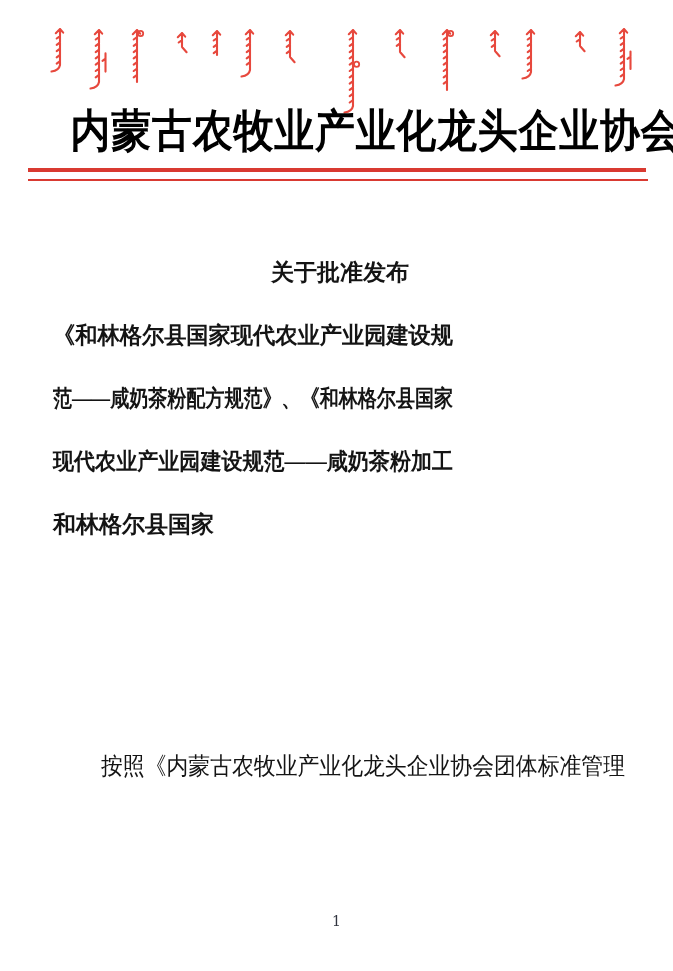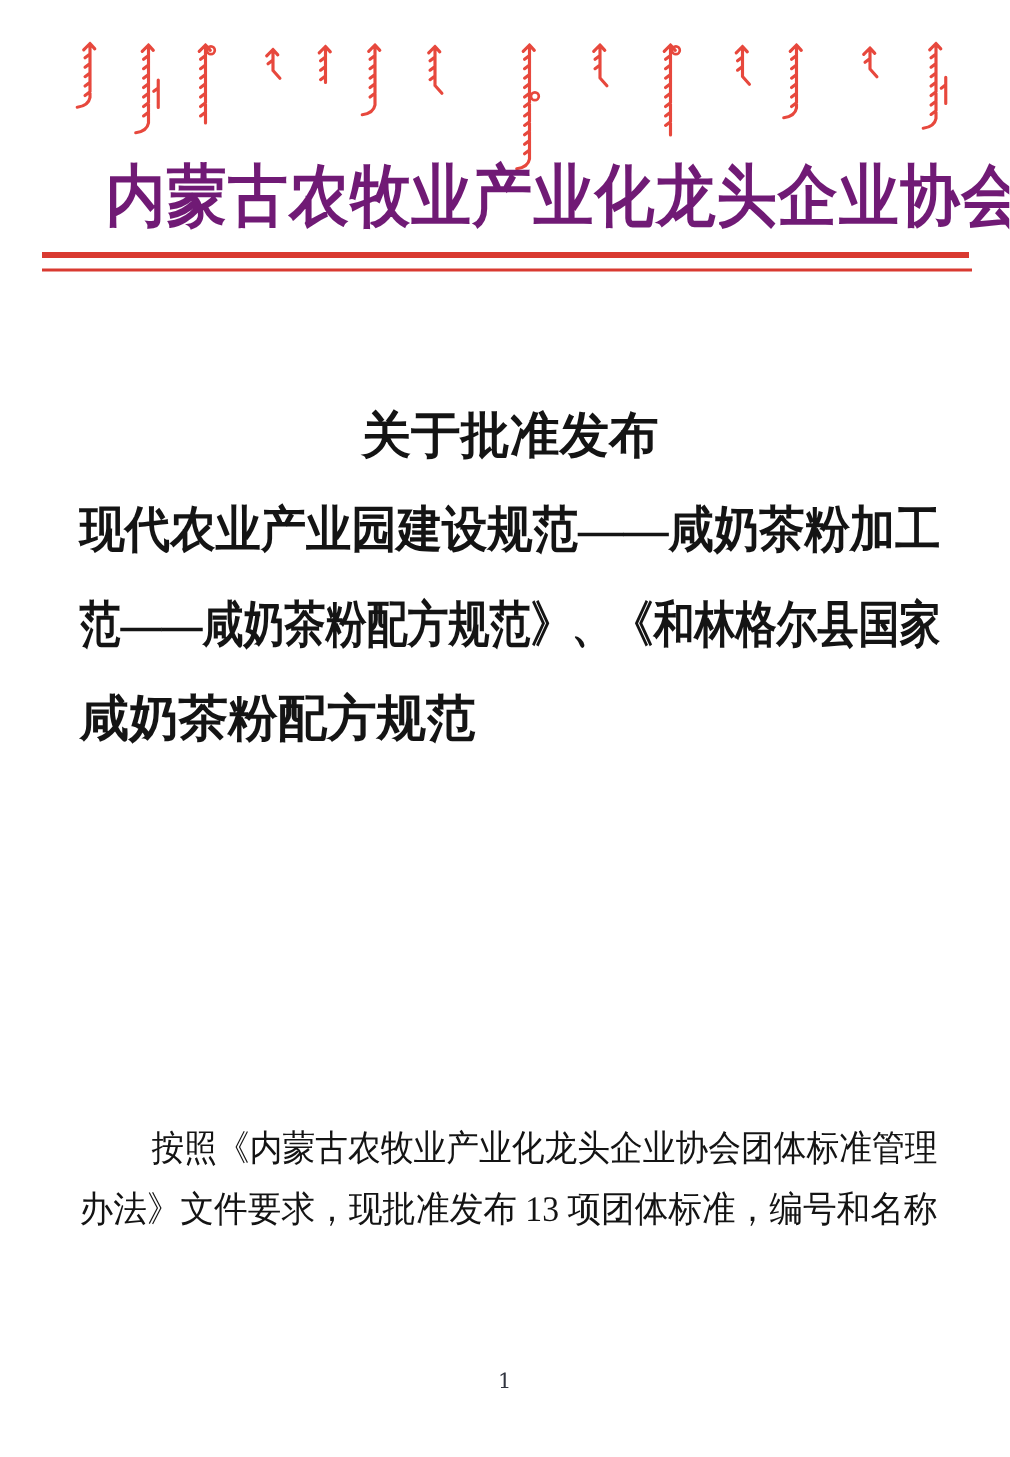--- a/index.html
+++ b/index.html
@@ -7,29 +7,29 @@
     position:relative;width:673px;height:971px;background:#ffffff;overflow:hidden;
     font-family:"Liberation Serif","DejaVu Serif",serif;color:#141414;
   }
   
   .banner{position:absolute;top:0;left:0;}
   .banner path{stroke:#e7483d;stroke-width:2.1;fill:none;stroke-linecap:round;stroke-linejoin:round;}
   .banner circle{stroke:#e7483d;stroke-width:1.8;fill:none;}
   
   .org-title{
     position:absolute;top:103px;left:31px;width:611px;height:56px;
-    text-align:center;font-size:45px;font-weight:700;color:#701a75;
+    text-align:center;font-size:45px;font-weight:700;color:#000000;
     white-space:nowrap;line-height:56px;letter-spacing:1px;
   }
   
   .rule{position:absolute;background:#d93a31;}
   .rule-thick{top:168px;left:28px;width:618px;height:4px;}
   .rule-thin{top:179px;left:28px;width:620px;height:2px;}
   
-  .doc-title{position:absolute;top:260px;left:53px;width:574px;font-size:33px;font-weight:700;}
+  .doc-title{position:absolute;top:241px;left:53px;width:574px;font-size:23px;font-weight:700;}
   .t-line{height:63px;line-height:63px;text-align:left;white-space:nowrap;}
   .t-line.center{text-align:center;}
   
   .body-text{position:absolute;top:746px;left:53px;width:572px;font-size:24px;font-weight:400;}
   .b-line{height:41px;line-height:41px;white-space:nowrap;}
   .b-line.indent{padding-left:48px;}
   .fit{display:inline-block;white-space:nowrap;}
   
   .page-number{
     position:absolute;top:913px;left:0;width:673px;text-align:center;
@@ -63,25 +63,25 @@
 
   <div class="org-title">
     <span class="fit" style="transform-origin: center center; transform: scaleX(0.885507);">内蒙古农牧业产业化龙头企业协会</span>
   </div>
 
   <div class="rule rule-thick"></div>
   <div class="rule rule-thin"></div>
 
   <div class="doc-title">
     <div class="t-line center"><span class="fit">关于批准发布</span></div>
+    <div class="t-line"><span class="fit" style="transform-origin: left center; transform: scaleX(0.96633);">《和林格尔县国家现代农业产业园建设规</span></div>
+    <div class="t-line"><span class="fit" style="transform-origin: left center; transform: scaleX(0.828283);">范——咸奶茶粉配方规范》、《和林格尔县国家</span></div>
     <div class="t-line"><span class="fit" style="transform-origin: left center; transform: scaleX(0.91547);">现代农业产业园建设规范——咸奶茶粉加工</span></div>
-    <div class="t-line"><span class="fit" style="transform-origin: left center; transform: scaleX(0.828283);">范——咸奶茶粉配方规范》、《和林格尔县国家</span></div>
-    <div class="t-line"><span class="fit">咸奶茶粉配方规范</span></div>
+    <div class="t-line"><span class="fit">和林格尔县国家</span></div>
   </div>
 
   <div class="body-text">
     <div class="b-line indent"><span class="fit" style="transform-origin: left center; transform: scaleX(0.909722);">按照《内蒙古农牧业产业化龙头企业协会团体标准管理</span></div>
-    <div class="b-line"><span class="fit" style="transform-origin: left center; transform: scaleX(0.934641);">办法》文件要求，现批准发布 13 项团体标准，编号和名称</span></div>
   </div>
 
   <div class="page-number">1</div>
 
 </div>
 
 </body></html>

